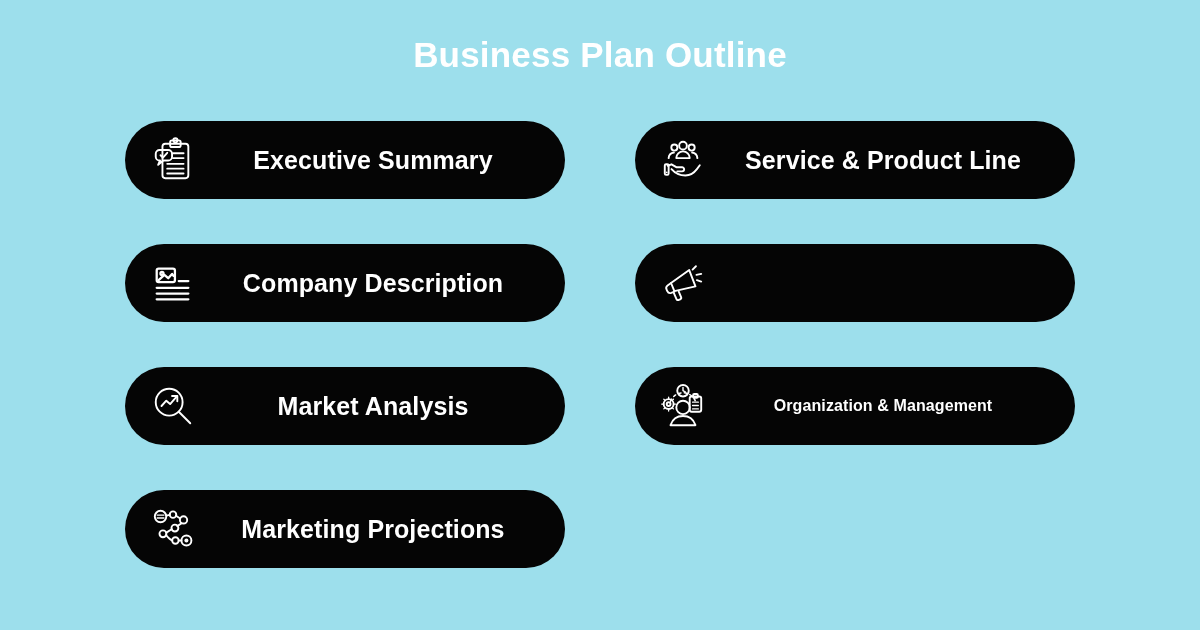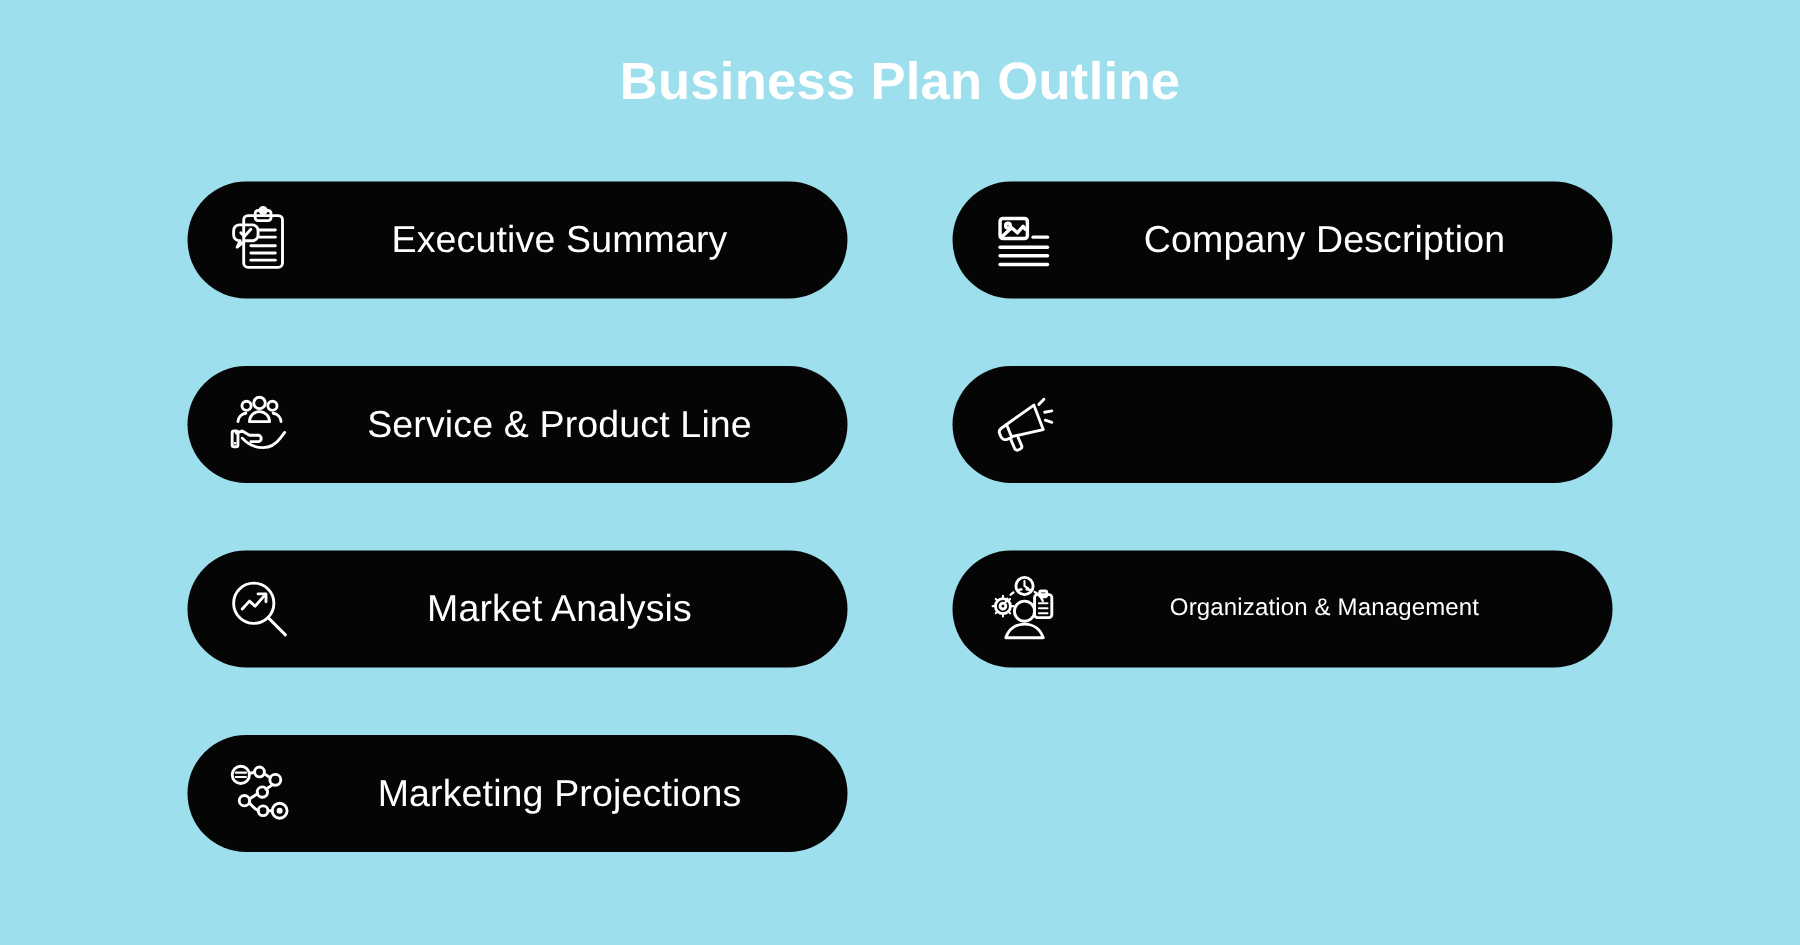--- a/index.html
+++ b/index.html
@@ -44,21 +44,21 @@
     flex:0 0 52px;
     width:52px;height:52px;
     display:flex;align-items:center;justify-content:center;
   }
   .pill-icon svg{display:block;}
   .pill-label{
     flex:1 1 auto;
     text-align:center;
     color:#ffffff;
     font-size:25px;
-    font-weight:normal;
+    font-weight:bold;
     line-height:30px;
     white-space:nowrap;
     padding-right:4px;
     letter-spacing:0.1px;
   }
   .pill-label.tight{font-size:16px;}
 </style>
 </head>
 <body>
 
@@ -79,49 +79,49 @@
         <line x1="18" y1="38" x2="35" y2="38"></line>
         <path d="M19 13.5h-9a4 4 0 0 0-4 4v3a4 4 0 0 0 4 4h.5l-2 4.5 5.5-4.5H19a4 4 0 0 0 4-4v-3a4 4 0 0 0-4-4z"></path>
         <polyline points="11,19 13.5,21.5 18,16.5"></polyline>
       </svg>
     </span>
     <span class="pill-label">Executive Summary</span>
   </div>
 
   <div class="pill">
     <span class="pill-icon">
-      <svg width="46" height="46" viewBox="0 0 48 48" fill="none" stroke="#ffffff" stroke-width="2.4" stroke-linecap="round" stroke-linejoin="round">
-        <rect x="7" y="9" width="19" height="14" rx="2"></rect>
-        <circle cx="12.5" cy="14" r="1.6"></circle>
-        <polyline points="9,21 15,15.5 19,19 23,14.5 24.5,16.5"></polyline>
-        <line x1="30" y1="22" x2="40" y2="22"></line>
-        <line x1="7" y1="29" x2="40" y2="29"></line>
-        <line x1="7" y1="35" x2="40" y2="35"></line>
-        <line x1="7" y1="41" x2="40" y2="41"></line>
-      </svg>
-    </span>
-    <span class="pill-label">Company Description</span>
-  </div>
-
-  <div class="pill">
-    <span class="pill-icon">
       <svg width="46" height="46" viewBox="0 0 48 48" fill="none" stroke="#ffffff" stroke-width="2" stroke-linecap="round" stroke-linejoin="round">
         <circle cx="24" cy="9" r="4"></circle>
         <circle cx="15" cy="11" r="3.2"></circle>
         <circle cx="33" cy="11" r="3.2"></circle>
         <path d="M17 22a7 7 0 0 1 14 0z"></path>
         <path d="M9 22a6.4 6.4 0 0 1 5.5-5.8"></path>
         <path d="M39 22a6.4 6.4 0 0 0-5.5-5.8"></path>
         <path d="M8 30l4-1.5 5 3h6a2.2 2.2 0 0 1 0 4.4h-5"></path>
         <path d="M12 33.5c4 4.5 9 6.6 14.5 6.6 5 0 9-2.6 12-6.6l3-4"></path>
         <rect x="5" y="28.5" width="4" height="11" rx="1.3"></rect>
         <circle cx="7" cy="37" r="0.9" fill="#ffffff" stroke="none"></circle>
       </svg>
     </span>
     <span class="pill-label">Service &amp; Product Line</span>
+  </div>
+
+  <div class="pill">
+    <span class="pill-icon">
+      <svg width="46" height="46" viewBox="0 0 48 48" fill="none" stroke="#ffffff" stroke-width="2.4" stroke-linecap="round" stroke-linejoin="round">
+        <rect x="7" y="9" width="19" height="14" rx="2"></rect>
+        <circle cx="12.5" cy="14" r="1.6"></circle>
+        <polyline points="9,21 15,15.5 19,19 23,14.5 24.5,16.5"></polyline>
+        <line x1="30" y1="22" x2="40" y2="22"></line>
+        <line x1="7" y1="29" x2="40" y2="29"></line>
+        <line x1="7" y1="35" x2="40" y2="35"></line>
+        <line x1="7" y1="41" x2="40" y2="41"></line>
+      </svg>
+    </span>
+    <span class="pill-label">Company Description</span>
   </div>
 
   <div class="pill">
     <span class="pill-icon">
       <svg width="46" height="46" viewBox="0 0 48 48" fill="none" stroke="#ffffff" stroke-width="2" stroke-linecap="round" stroke-linejoin="round">
         <path d="M30.5 10.5L11.5 24l3.5 8.5 22-5z"></path>
         <path d="M11.5 24l-3.6 2.6a3.4 3.4 0 0 0-1 4.3l.7 1.6a3.4 3.4 0 0 0 4.2 1.8l3.2-1.2"></path>
         <path d="M14.5 34.5l2.7 6.3a1.8 1.8 0 0 0 2.4.9l1.5-.7a1.8 1.8 0 0 0 .9-2.3l-2.4-5.6"></path>
         <line x1="34" y1="10" x2="37.5" y2="6.5"></line>
         <line x1="38" y1="15.5" x2="43" y2="14.5"></line>

